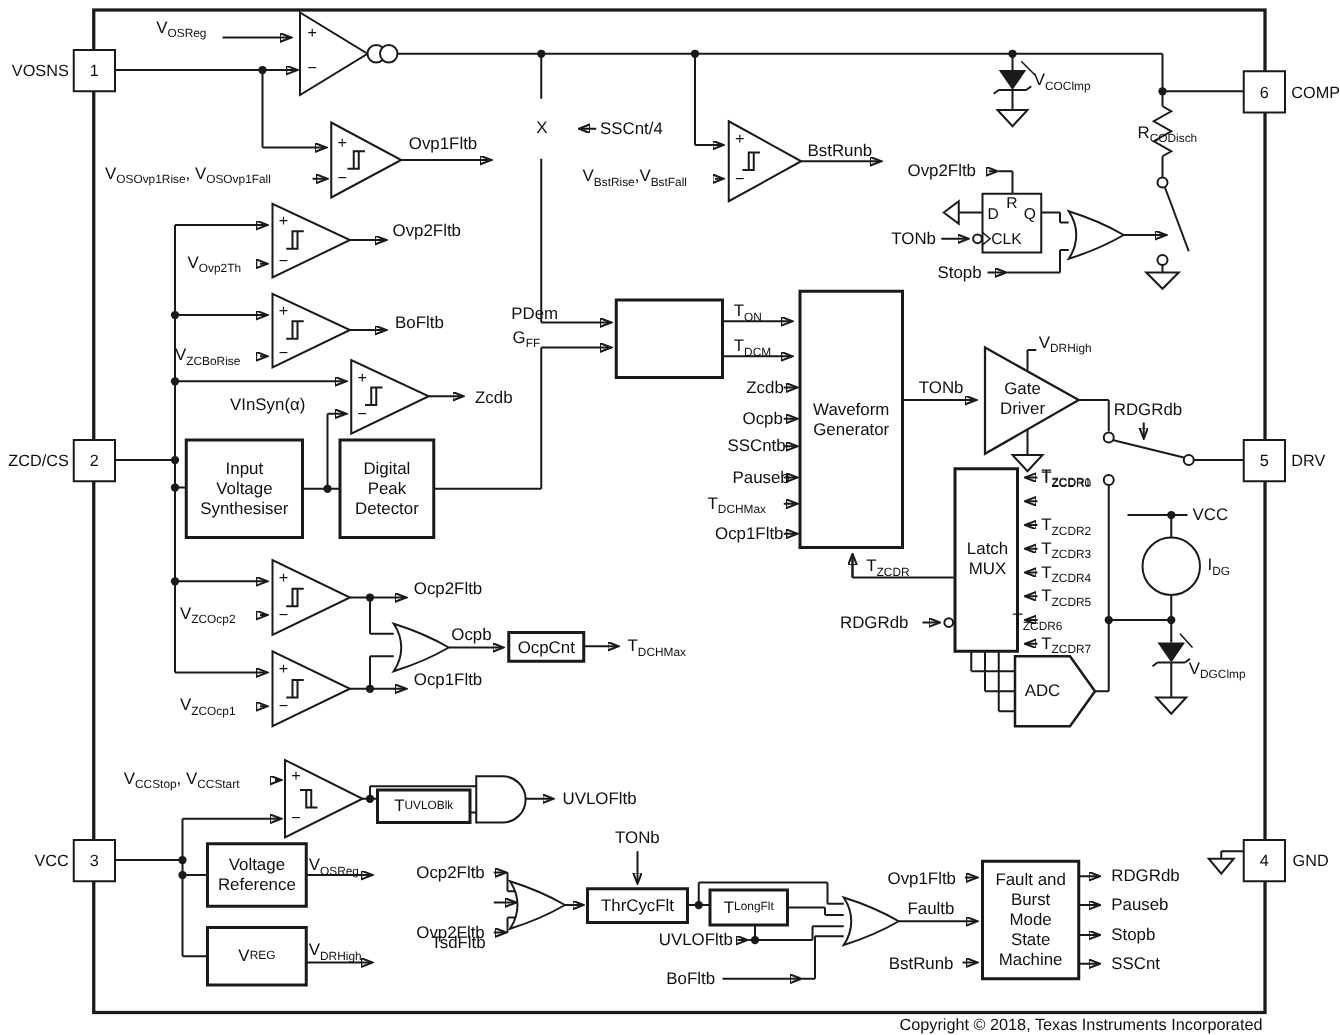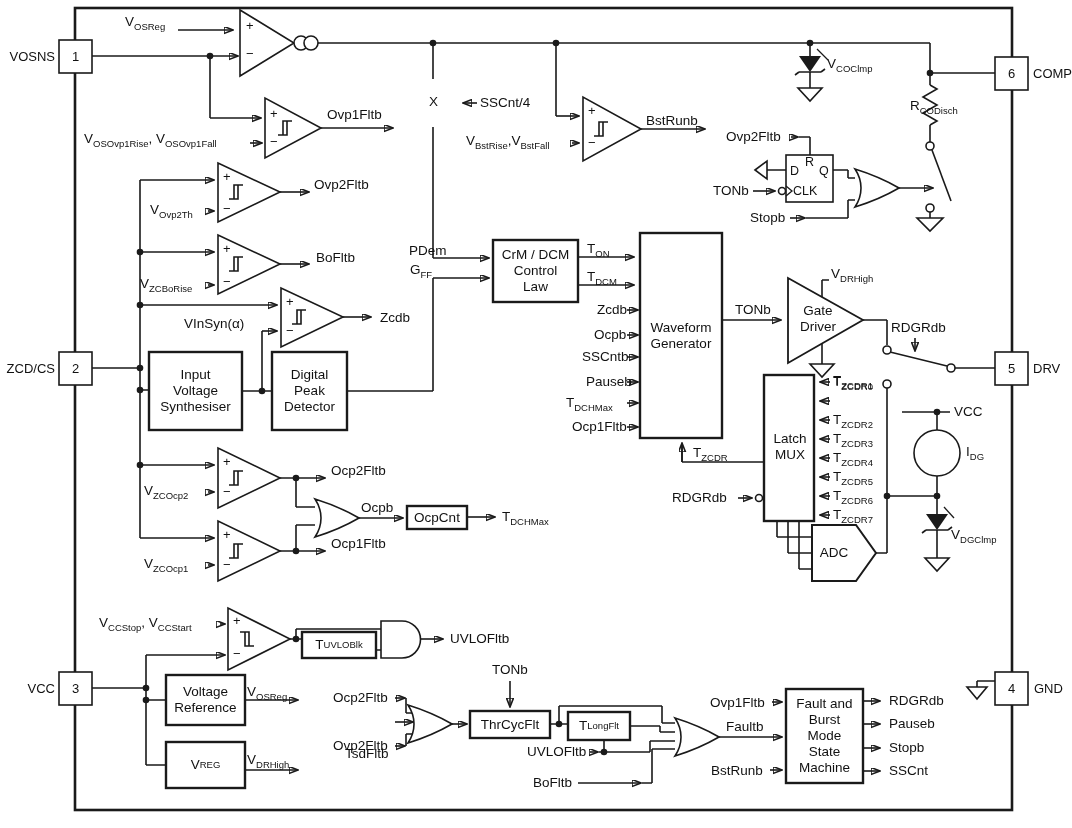--- a/index.html
+++ b/index.html
@@ -251,23 +251,20 @@
 <div class="lbl pin c" style="left:995px;top:57px;width:33px;height:33px">6</div>
 <div class="lbl pin c" style="left:995px;top:352px;width:33px;height:33px">5</div>
 <div class="lbl pin c" style="left:995px;top:672px;width:33px;height:33px">4</div>
 <div class="lbl pin r" style="left:0px;top:49px;width:55px">VOSNS</div>
 <div class="lbl pin r" style="left:0px;top:361px;width:55px">ZCD/CS</div>
 <div class="lbl pin r" style="left:0px;top:681px;width:55px">VCC</div>
 <div class="lbl pin" style="left:1033px;top:66px">COMP</div>
 <div class="lbl pin" style="left:1033px;top:361px">DRV</div>
 <div class="lbl pin" style="left:1034px;top:681px">GND</div>
 
-<div class="lbl c" style="left:493px;top:240px;width:85px;height:62px">CrM / DCM
-Control
-Law</div>
 <div class="lbl c" style="left:640px;top:233px;width:82px;height:205px">Waveform
 Generator</div>
 <div class="lbl c" style="left:789px;top:296px;width:58px;height:46px">Gate
 Driver</div>
 <div class="lbl c" style="left:764px;top:418px;width:52px;height:58px">Latch
 MUX</div>
 <div class="lbl c" style="left:810px;top:540px;width:48px;height:26px">ADC</div>
 <div class="lbl c" style="left:149px;top:352px;width:93px;height:78px">Input
 Voltage
 Synthesiser</div>
@@ -341,21 +338,21 @@
 <div class="lbl" style="left:693px;top:445px">T<sub>ZCDR</sub></div>
 <div class="lbl" style="left:735px;top:302px">TONb</div>
 <div class="lbl" style="left:831px;top:266px">V<sub>DRHigh</sub></div>
 <div class="lbl" style="left:891px;top:320px">RDGRdb</div>
 <div class="lbl" style="left:833px;top:374px">T<sub>ZCDR0</sub></div>
 <div class="lbl" style="left:833px;top:373px">T<sub>ZCDR1</sub></div>
 <div class="lbl" style="left:833px;top:412px">T<sub>ZCDR2</sub></div>
 <div class="lbl" style="left:833px;top:431px">T<sub>ZCDR3</sub></div>
 <div class="lbl" style="left:833px;top:450px">T<sub>ZCDR4</sub></div>
 <div class="lbl" style="left:833px;top:469px">T<sub>ZCDR5</sub></div>
-<div class="lbl" style="left:833px;top:488px">T<sub>ZCDR6</sub></div>
+<div class="lbl" style="left:810px;top:488px">T<sub>ZCDR6</sub></div>
 <div class="lbl" style="left:833px;top:507px">T<sub>ZCDR7</sub></div>
 <div class="lbl" style="left:672px;top:490px">RDGRdb</div>
 <div class="lbl" style="left:954px;top:404px">VCC</div>
 <div class="lbl" style="left:966px;top:444px">I<sub>DG</sub></div>
 <div class="lbl" style="left:951px;top:527px">V<sub>DGClmp</sub></div>
 <div class="lbl" style="left:144px;top:483px">V<sub>ZCOcp2</sub></div>
 <div class="lbl" style="left:331px;top:463px">Ocp2Fltb</div>
 <div class="lbl" style="left:144px;top:556px">V<sub>ZCOcp1</sub></div>
 <div class="lbl" style="left:331px;top:536px">Ocp1Fltb</div>
 <div class="lbl" style="left:361px;top:500px">Ocpb</div>
@@ -371,14 +368,15 @@
 <div class="lbl" style="left:527px;top:744px">UVLOFltb</div>
 <div class="lbl" style="left:533px;top:775px">BoFltb</div>
 <div class="lbl" style="left:726px;top:719px">Faultb</div>
 <div class="lbl" style="left:710px;top:695px">Ovp1Fltb</div>
 <div class="lbl" style="left:711px;top:763px">BstRunb</div>
 <div class="lbl" style="left:889px;top:693px">RDGRdb</div>
 <div class="lbl" style="left:889px;top:716px">Pauseb</div>
 <div class="lbl" style="left:889px;top:740px">Stopb</div>
 <div class="lbl" style="left:889px;top:763px">SSCnt</div>
 
+<div class="lbl copy r" style="left:630px;top:812px;width:380px">Copyright © 2018, Texas Instruments Incorporated</div>
 
 </div>
 
 </body></html>

